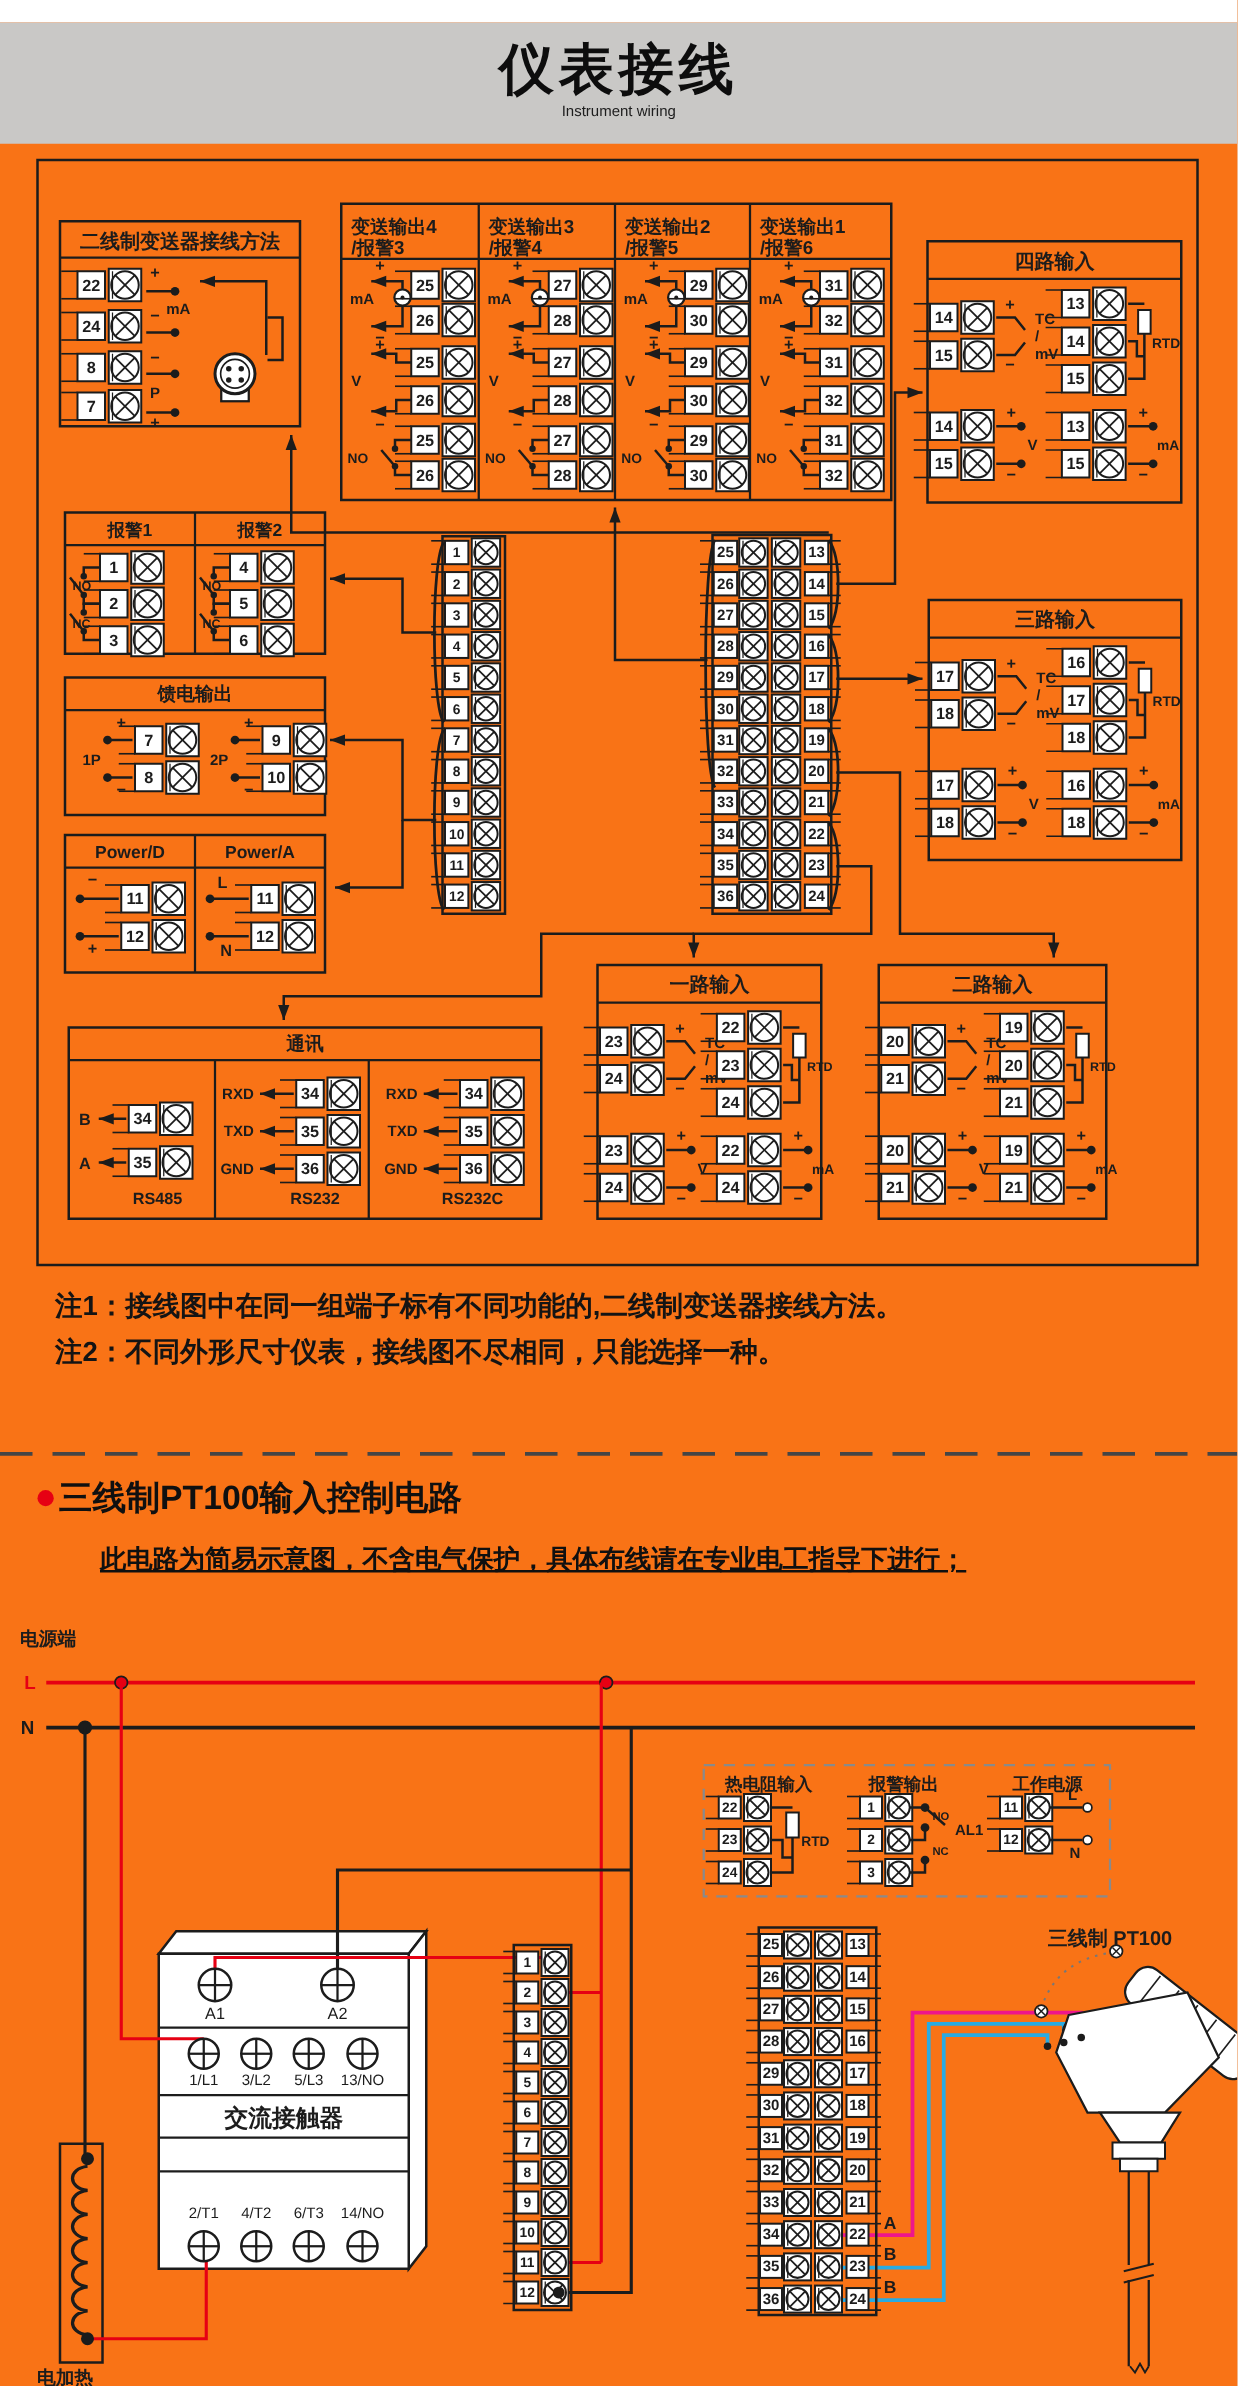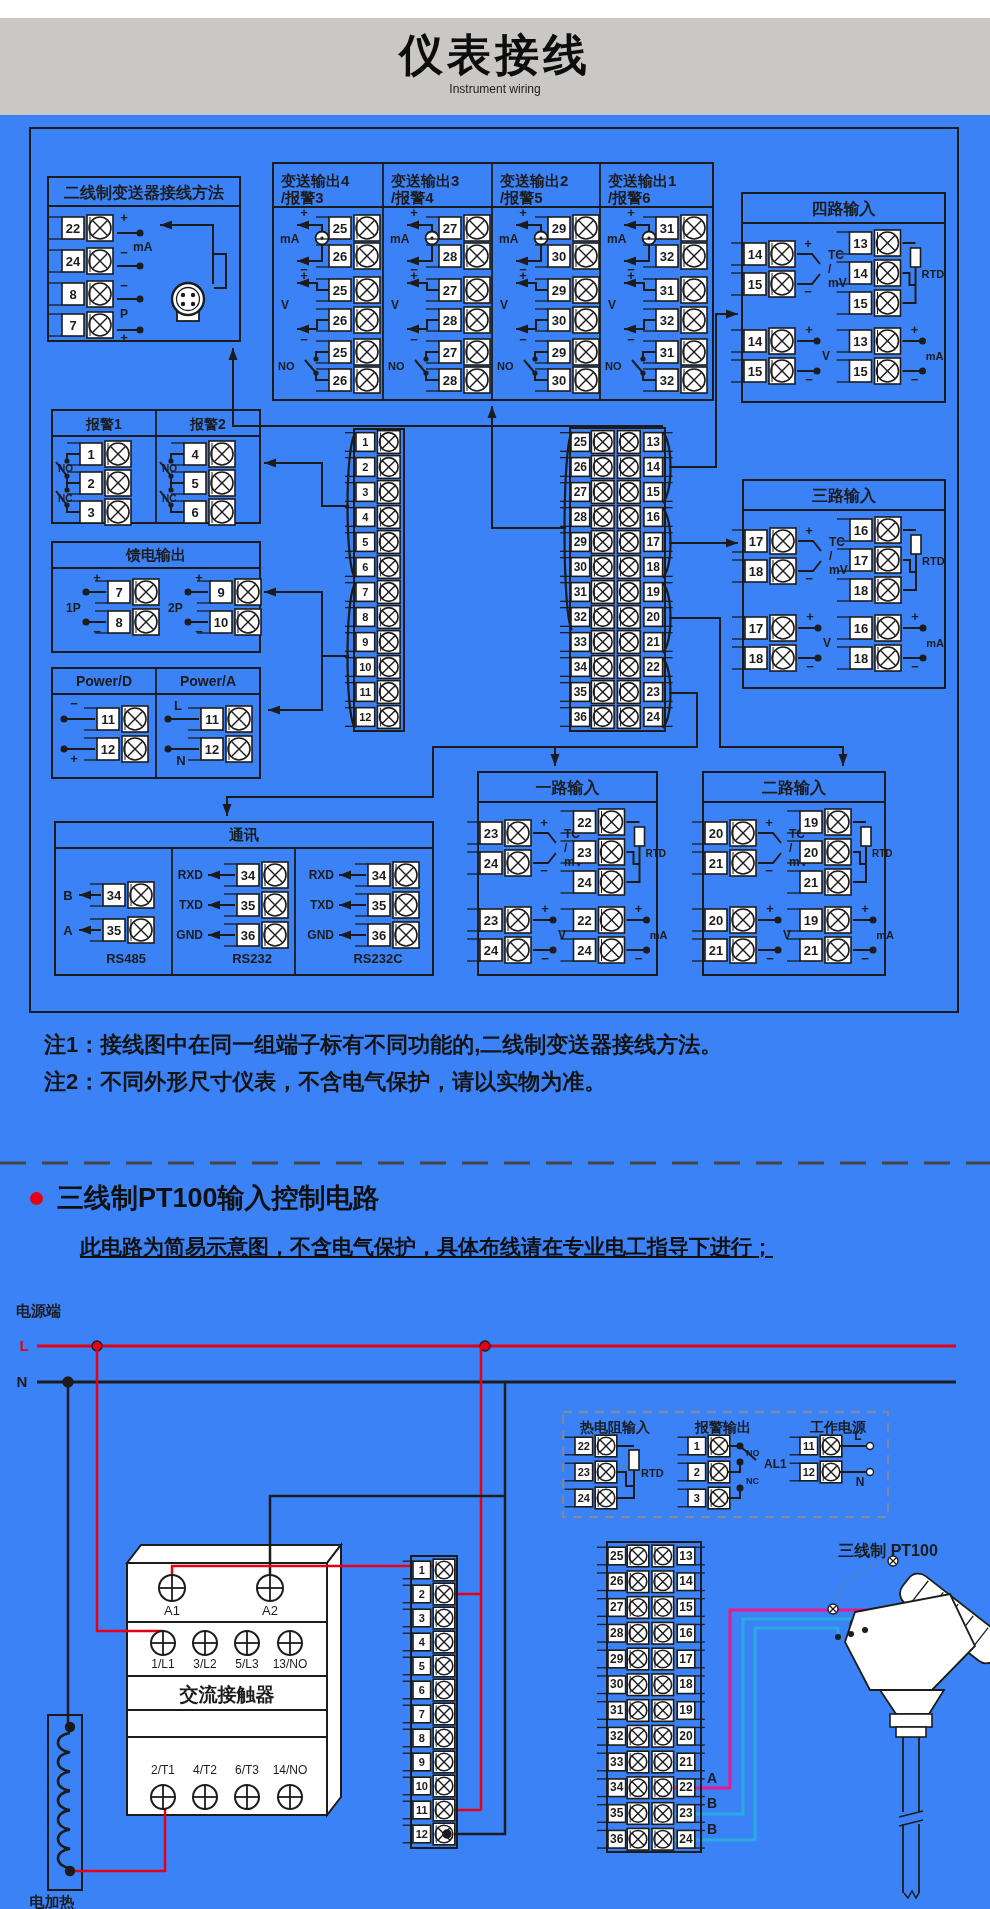--- a/index.html
+++ b/index.html
@@ -1,23 +1,23 @@
 <!DOCTYPE html>
 <html><head>
 <meta charset="utf-8">
 <style>
   html,body{margin:0;padding:0;background:#e9e9e9;}
-  .page{position:relative;width:990px;height:1909px;background:#3b82f6;font-family:"Liberation Sans",sans-serif;overflow:hidden;}
+  .page{position:relative;width:990px;height:1909px;background:#f97316;font-family:"Liberation Sans",sans-serif;overflow:hidden;}
   .white-strip{position:absolute;top:0;left:0;width:100%;height:18px;background:#ffffff;}
   header{position:absolute;top:18px;left:0;width:100%;height:97px;background:#c9c8c6;text-align:center;z-index:3;}
   header h1{margin:8px 0 0;font-size:44px;font-weight:700;letter-spacing:4px;color:#0d0d0d;}
   header .sub{font-size:12px;color:#1d1d1d;margin-top:-3px;}
   svg.diagram{position:absolute;top:0;left:0;z-index:1;font-family:"Liberation Sans",sans-serif;}
   .notes{position:absolute;top:1026px;left:44px;width:912px;margin:0;font-size:22px;line-height:37px;font-weight:600;color:#141414;z-index:3;}
-  .sec{position:absolute;top:1180px;left:30px;display:flex;align-items:center;gap:14px;z-index:3;}
+  .sec{position:absolute;top:1180px;left:30px;display:flex;align-items:center;gap:4px;z-index:3;}
   .bullet{width:13px;height:13px;border-radius:50%;background:#e60013;flex:0 0 auto;}
   .sec h2{margin:0;font-size:27px;font-weight:600;color:#101010;}
   .warn{position:absolute;top:1233px;left:80px;margin:0;font-size:21px;font-weight:700;color:#101010;z-index:3;text-decoration:underline;}
 </style>
 </head>
 <body>
 
 <div class="page">
   <div class="white-strip"></div>
   <header>
@@ -2022,21 +2022,21 @@
       <line x1="919" y1="1824" x2="919" y2="1893" stroke="#1c1c1c" stroke-width="1.8"></line>
       <path d="M 904 1893 l 4 5 l 4 -7 l 4 7 l 3 -5" fill="none" stroke="#1c1c1c" stroke-width="1.5"></path>
       <circle cx="865" cy="1630" r="3" fill="#1c1c1c"></circle>
       <circle cx="851" cy="1634" r="3" fill="#1c1c1c"></circle>
       <circle cx="838" cy="1637" r="3" fill="#1c1c1c"></circle>
       <text x="888" y="1556" font-size="16" fill="#1c1c1c" text-anchor="middle" font-weight="700">三线制 PT100</text>
     </svg>
 
   <div class="notes">
     <div>注1：接线图中在同一组端子标有不同功能的,二线制变送器接线方法。</div>
-    <div>注2：不同外形尺寸仪表，不含电气保护，请以实物为准。</div>
+    <div>注2：不同外形尺寸仪表，接线图不尽相同，只能选择一种。</div>
   </div>
 
   <div class="sec">
     <span class="bullet"></span>
     <h2>三线制PT100输入控制电路</h2>
   </div>
   <p class="warn">此电路为简易示意图，不含电气保护，具体布线请在专业电工指导下进行；</p>
 </div>
 
 </body></html>

